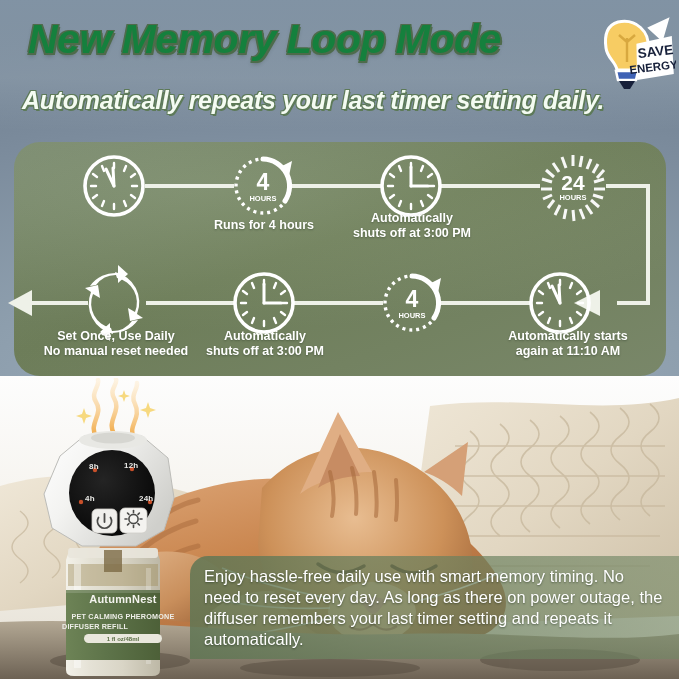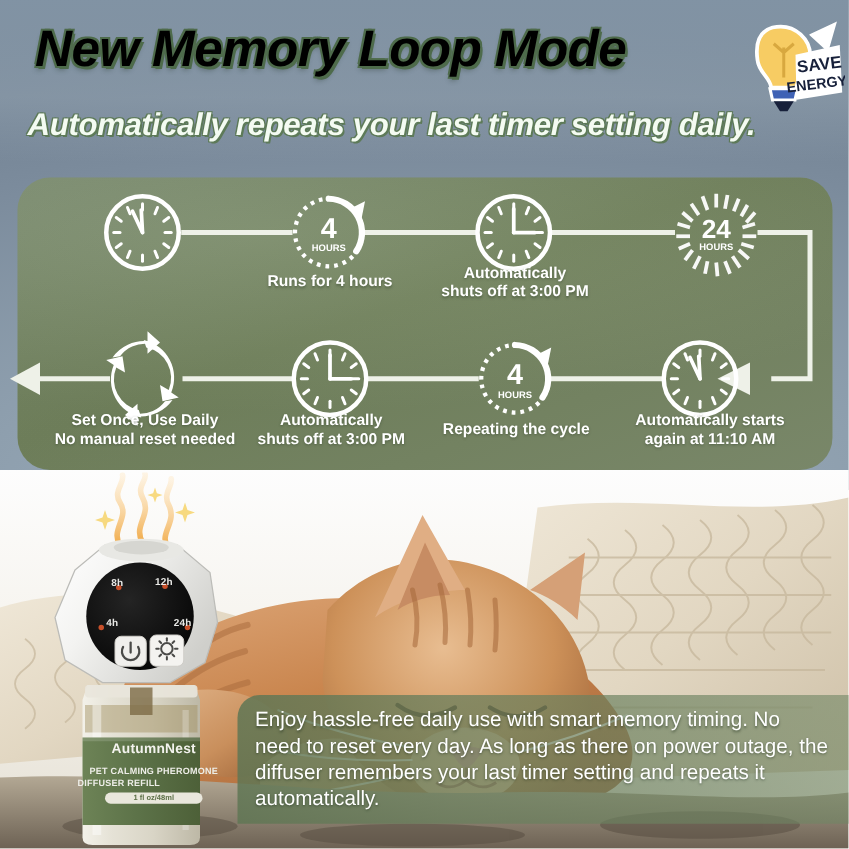--- a/index.html
+++ b/index.html
@@ -36,21 +36,21 @@
 
   
   .headline {
     position: absolute;
     left: 28px; top: 16px;
     width: 560px;
     font-size: 41px;
     font-weight: bold;
     font-style: italic;
     letter-spacing: -0.5px;
-    color: #000000;
+    color: #15803d;
     text-shadow:
       2px 2px 0 #4e6b4b, -1.5px -1.5px 0 #4e6b4b,
       1.5px -1.5px 0 #4e6b4b, -1.5px 1.5px 0 #4e6b4b,
       0 3px 4px rgba(30,45,35,0.35);
     white-space: nowrap;
   }
   .subhead {
     position: absolute;
     left: 22px; top: 86px;
     width: 640px;
@@ -434,21 +434,20 @@
   <div>
     <div class="step-label" style="left:42px; top:329px; width:148px;">Set Once, Use Daily</div>
     <div class="step-label" style="left:30px; top:344px; width:172px;">No manual reset needed</div>
   </div>
 
   <div>
     <div class="step-label" style="left:198px; top:329px; width:134px;">Automatically</div>
     <div class="step-label" style="left:198px; top:344px; width:134px;">shuts off at 3:00 PM</div>
   </div>
 
-  <div class="step-label" style="left:348px; top:336px; width:130px;">Repeating the cycle</div>
 
   <div>
     <div class="step-label" style="left:494px; top:329px; width:148px;">Automatically starts</div>
     <div class="step-label" style="left:494px; top:344px; width:148px;">again at 11:10 AM</div>
   </div>
 
   <div class="device">
     <svg width="180" height="301" viewBox="0 0 180 301">
       <defs>
         <linearGradient id="bodyG" x1="0" y1="0" x2="1" y2="0.6">

